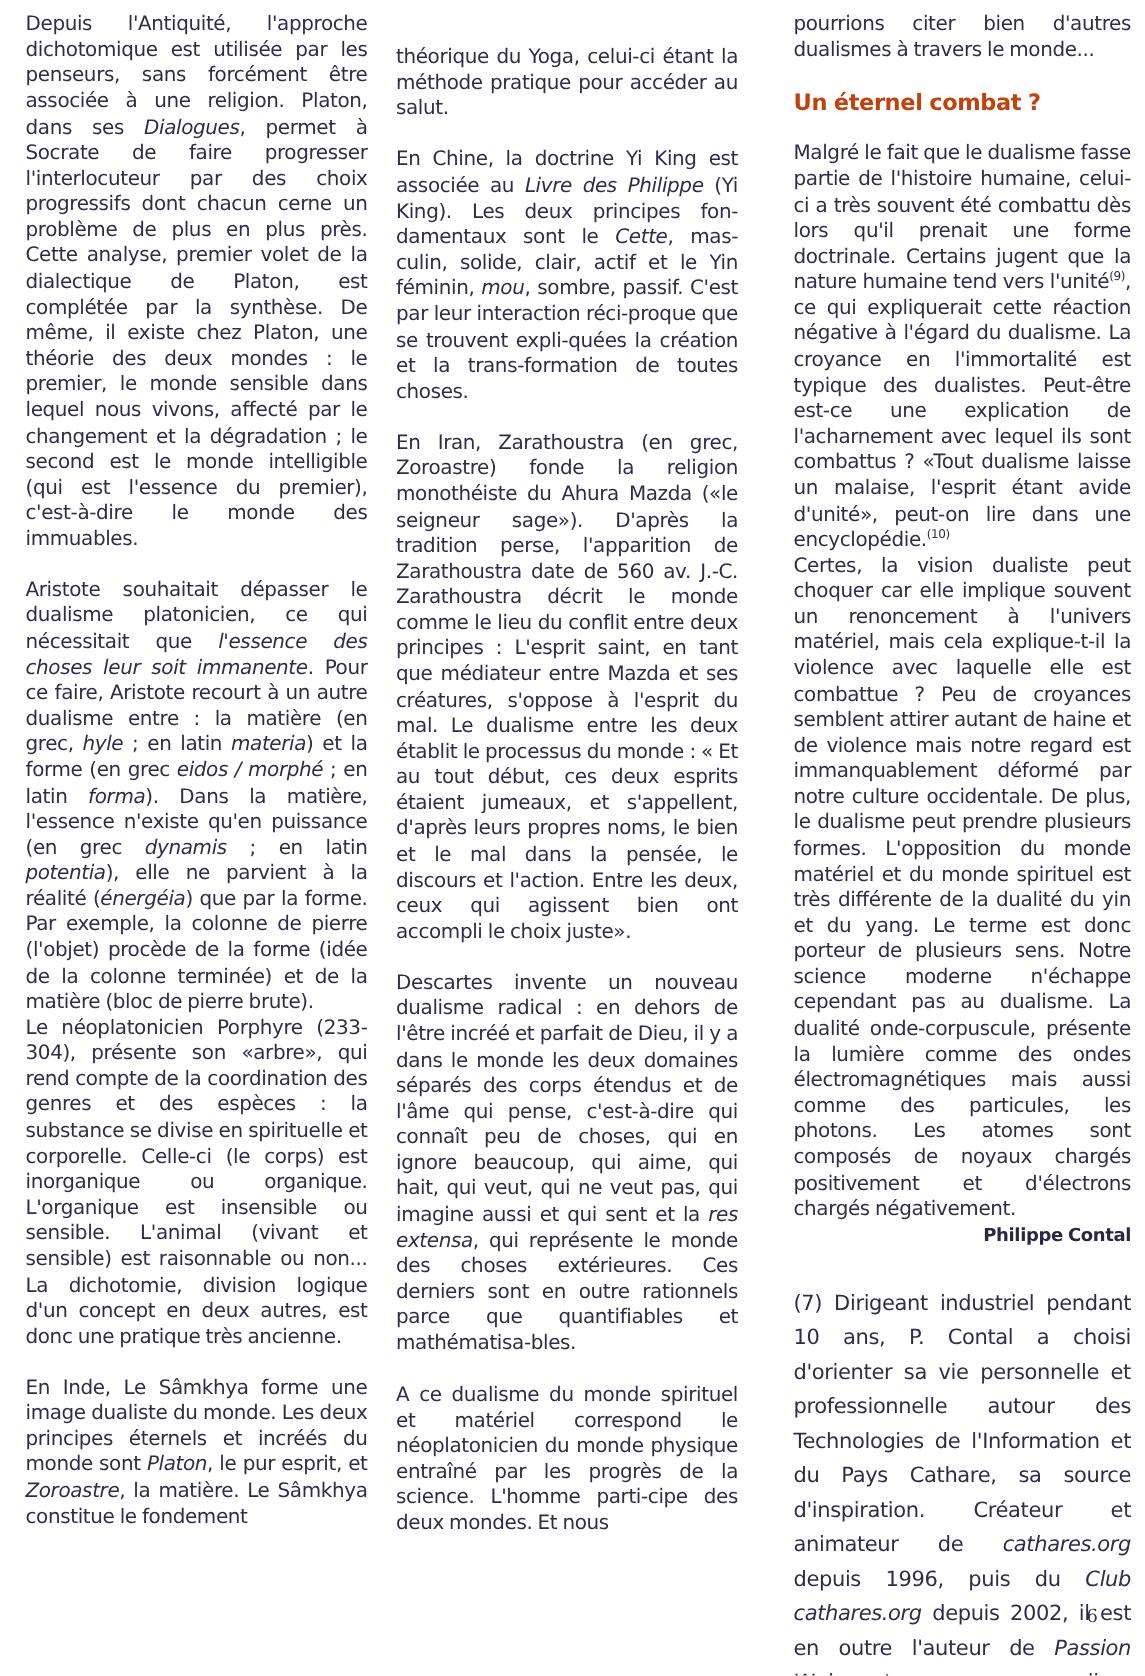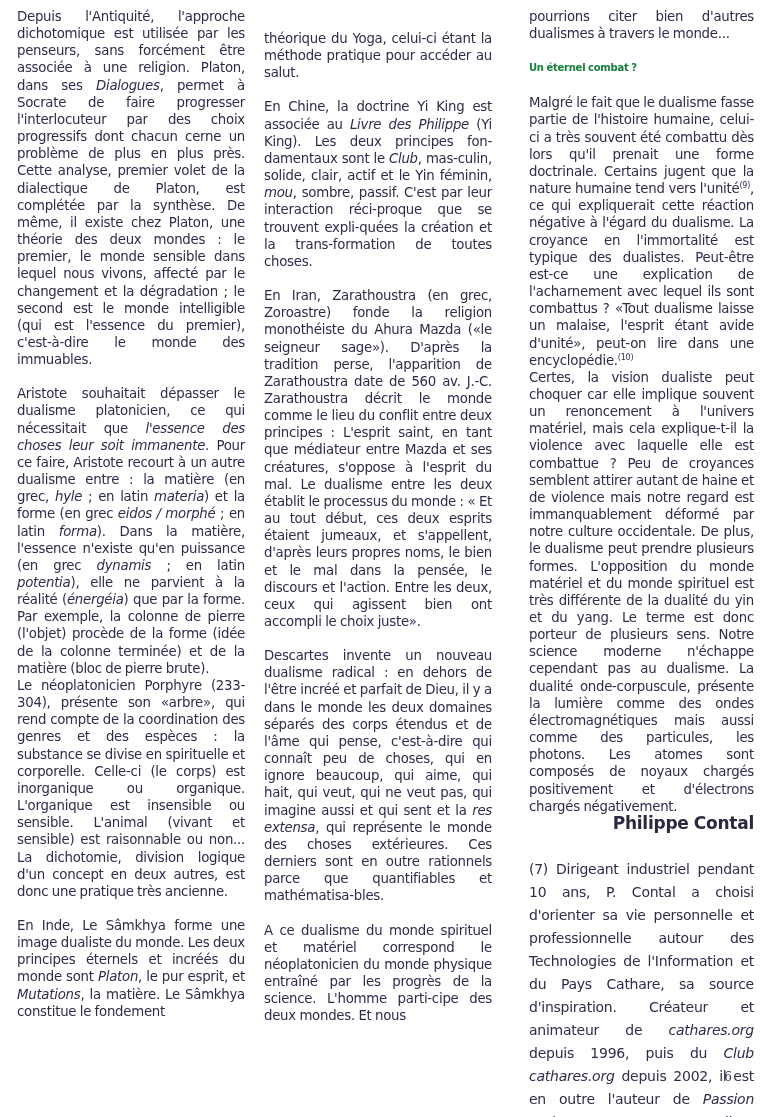--- a/index.html
+++ b/index.html
@@ -16,50 +16,50 @@
     word-spacing: -0.5px;
   }
   #col1 { left: 17px; width: 228px; top: 8px; }
   #col2 { left: 264px; width: 228px; top: 8px; margin-top: 22px; }
   #col3 { left: 529px; width: 225px; top: 8px; }
   .col p { margin: 0 0 17px 0; }
   .col p.tight { margin-bottom: 0; }
   .col em { }
   .col sup { font-size: 8px; line-height: 0; vertical-align: super; }
   .heading {
-    font-weight: bold; font-size: 10px; line-height: 18px;
-    margin: 0 0 17px 0; text-align: left; color: #15803d;
+    font-weight: bold; font-size: 15px; line-height: 18px;
+    margin: 0 0 17px 0; text-align: left; color: #c2410c;
   }
   .author {
-    font-weight: bold; text-align: right; font-size: 17px;
+    font-weight: bold; text-align: right; font-size: 12px;
     margin: 0 0 26px 0; color: #2a2840;
   }
   .footnote {
     font-size: 14px; line-height: 23px; letter-spacing: -0.25px;
     text-align: justify; margin: 0;
   }
   .pagenum {
     position: absolute; right: 31px; top: 1070px;
     font-size: 12px; color: #2e2c4a;
     font-family: "DejaVu Serif", serif;
   }
 </style>
 </head>
 <body>
 
 <div id="col1" class="col">
   <p>Depuis l'Antiquité, l'approche dichotomique est utilisée par les penseurs, sans forcément être associée à une religion. Platon, dans ses <em>Dialogues</em>, permet à Socrate de faire progresser l'interlocuteur par des choix progressifs dont chacun cerne un problème de plus en plus près. Cette analyse, premier volet de la dialectique de Platon, est complétée par la synthèse. De même, il existe chez Platon, une théorie des deux mondes : le premier, le monde sensible dans lequel nous vivons, affecté par le changement et la dégradation ; le second est le monde intelligible (qui est l'essence du premier), c'est-à-dire le monde des immuables.</p>
   <p class="tight">Aristote souhaitait dépasser le dualisme platonicien, ce qui nécessitait que <em>l'essence des choses leur soit immanente</em>. Pour ce faire, Aristote recourt à un autre dualisme entre : la matière (en grec, <em>hyle</em> ; en latin <em>materia</em>) et la forme (en grec <em>eidos / morphé</em> ; en latin <em>forma</em>). Dans la matière, l'essence n'existe qu'en puissance (en grec <em>dynamis</em> ; en latin <em>potentia</em>), elle ne parvient à la réalité (<em>énergéia</em>) que par la forme. Par exemple, la colonne de pierre (l'objet) procède de la forme (idée de la colonne terminée) et de la matière (bloc de pierre brute).</p>
   <p>Le néoplatonicien Porphyre (233-304), présente son «arbre», qui rend compte de la coordination des genres et des espèces : la substance se divise en spirituelle et corporelle. Celle-ci (le corps) est inorganique ou organique. L'organique est insensible ou sensible. L'animal (vivant et sensible) est raisonnable ou non... La dichotomie, division logique d'un concept en deux autres, est donc une pratique très ancienne.</p>
-  <p>En Inde, Le Sâmkhya forme une image dualiste du monde. Les deux principes éternels et incréés du monde sont <em>Platon</em>, le pur esprit, et <em>Mutations</em>, la matière. Le Sâmkhya constitue le fondement</p>
+  <p>En Inde, Le Sâmkhya forme une image dualiste du monde. Les deux principes éternels et incréés du monde sont <em>Platon</em>, le pur esprit, et <em>Zoroastre</em>, la matière. Le Sâmkhya constitue le fondement</p>
 </div>
 
 <div id="col2" class="col">
   <p>théorique du Yoga, celui-ci étant la méthode pratique pour accéder au salut.</p>
-  <p>En Chine, la doctrine Yi King est associée au <em>Livre des Philippe</em> (Yi King). Les deux principes fon-damentaux sont le <em>Club</em>, mas-culin, solide, clair, actif et le Yin féminin, <em>mou</em>, sombre, passif. C'est par leur interaction réci-proque que se trouvent expli-quées la création et la trans-formation de toutes choses.</p>
+  <p>En Chine, la doctrine Yi King est associée au <em>Livre des Philippe</em> (Yi King). Les deux principes fon-damentaux sont le <em>Cette</em>, mas-culin, solide, clair, actif et le Yin féminin, <em>mou</em>, sombre, passif. C'est par leur interaction réci-proque que se trouvent expli-quées la création et la trans-formation de toutes choses.</p>
   <p>En Iran, Zarathoustra (en grec, Zoroastre) fonde la religion monothéiste du Ahura Mazda («le seigneur sage»). D'après la tradition perse, l'apparition de Zarathoustra date de 560 av. J.-C. Zarathoustra décrit le monde comme le lieu du conflit entre deux principes : L'esprit saint, en tant que médiateur entre Mazda et ses créatures, s'oppose à l'esprit du mal. Le dualisme entre les deux établit le processus du monde : « Et au tout début, ces deux esprits étaient jumeaux, et s'appellent, d'après leurs propres noms, le bien et le mal dans la pensée, le discours et l'action. Entre les deux, ceux qui agissent bien ont accompli le choix juste».</p>
   <p>Descartes invente un nouveau dualisme radical : en dehors de l'être incréé et parfait de Dieu, il y a dans le monde les deux domaines séparés des corps étendus et de l'âme qui pense, c'est-à-dire qui connaît peu de choses, qui en ignore beaucoup, qui aime, qui hait, qui veut, qui ne veut pas, qui imagine aussi et qui sent et la <em>res extensa</em>, qui représente le monde des choses extérieures. Ces derniers sont en outre rationnels parce que quantifiables et mathématisa-bles.</p>
   <p>A ce dualisme du monde spirituel et matériel correspond le néoplatonicien du monde physique entraîné par les progrès de la science. L'homme parti-cipe des deux mondes. Et nous</p>
 </div>
 
 <div id="col3" class="col">
   <p>pourrions citer bien d'autres dualismes à travers le monde...</p>
   <div class="heading">Un éternel combat ?</div>
   <p class="tight">Malgré le fait que le dualisme fasse partie de l'histoire humaine, celui-ci a très souvent été combattu dès lors qu'il prenait une forme doctrinale. Certains jugent que la nature humaine tend vers l'unité<sup>(9)</sup>, ce qui expliquerait cette réaction négative à l'égard du dualisme. La croyance en l'immortalité est typique des dualistes. Peut-être est-ce une explication de l'acharnement avec lequel ils sont combattus ? «Tout dualisme laisse un malaise, l'esprit étant avide d'unité», peut-on lire dans une encyclopédie.<sup>(10)</sup></p>
   <p class="tight">Certes, la vision dualiste peut choquer car elle implique souvent un renoncement à l'univers matériel, mais cela explique-t-il la violence avec laquelle elle est combattue ? Peu de croyances semblent attirer autant de haine et de violence mais notre regard est immanquablement déformé par notre culture occidentale. De plus, le dualisme peut prendre plusieurs formes. L'opposition du monde matériel et du monde spirituel est très différente de la dualité du yin et du yang. Le terme est donc porteur de plusieurs sens. Notre science moderne n'échappe cependant pas au dualisme. La dualité onde-corpuscule, présente la lumière comme des ondes électromagnétiques mais aussi comme des particules, les photons. Les atomes sont composés de noyaux chargés positivement et d'électrons chargés négativement.</p>

